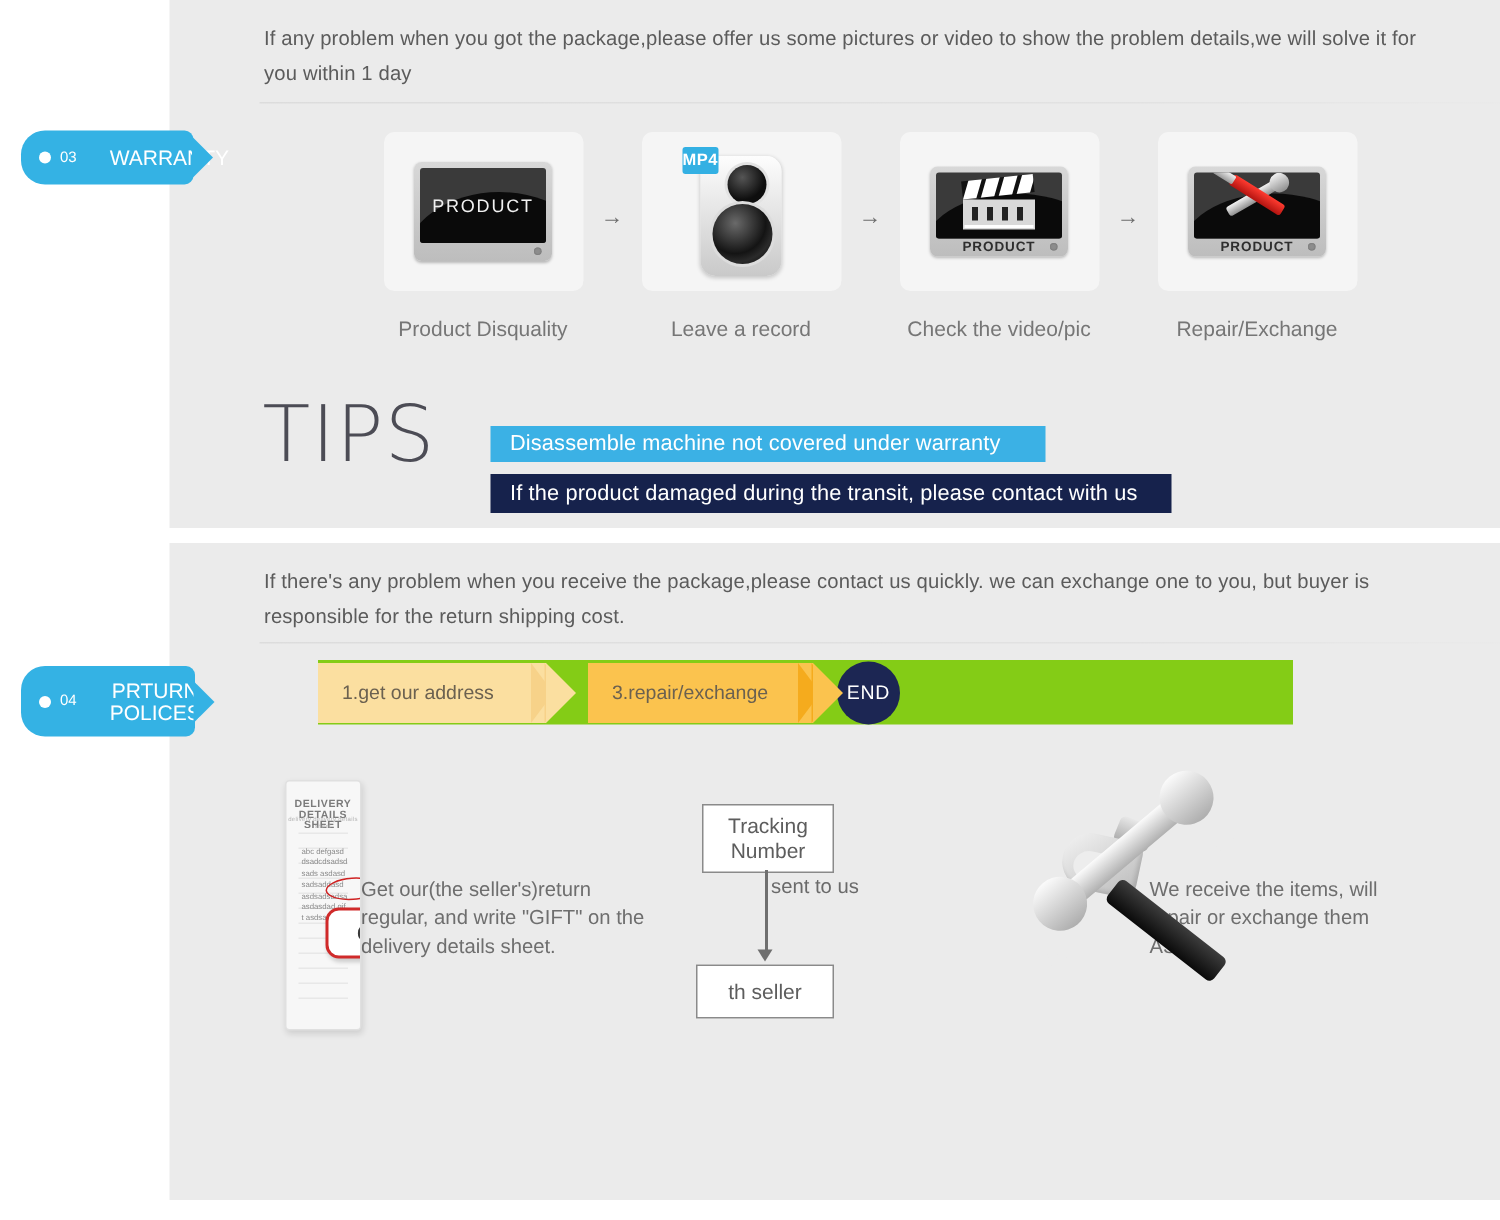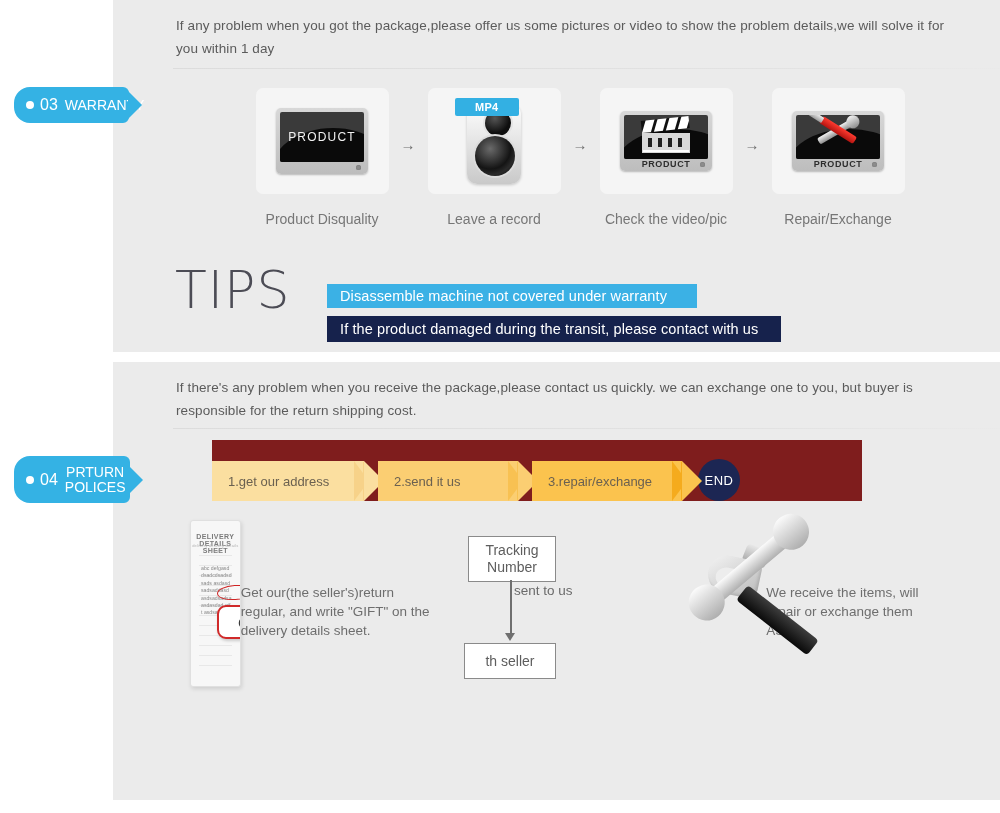--- a/index.html
+++ b/index.html
@@ -33,24 +33,24 @@
   }
   .badge::after{
     content:"";position:absolute;right:-13px;top:50%;transform:translateY(-50%);
     border-top:14px solid transparent;border-bottom:14px solid transparent;
     border-left:14px solid #34b2e4;
   }
   .badge .dot{
     width:8px;height:8px;border-radius:50%;background:#fff;
     flex:0 0 auto;margin:0 6px 0 12px;
   }
-  .badge .num{font-size:16px;font-weight:400;margin-right:7px;}
+  .badge .num{font-size:10px;font-weight:400;margin-right:22px;}
   .badge .txt{font-size:14px;font-weight:400;line-height:15px;}
   #badge-warranty{left:14px;top:87px;width:115px;height:36px;}
-  #badge-returns{left:14px;top:456px;width:116px;height:47px;}
+  #badge-returns{left:14px;top:444px;width:116px;height:47px;}
   #badge-returns .txt{text-align:center;}
 
   
   .steps{position:absolute;left:140px;top:88px;width:780px;
          display:flex;align-items:flex-start;}
   .step{width:138px;display:flex;flex-direction:column;align-items:center;}
   .step .card{
     width:133px;height:106px;background:#f5f5f5;border-radius:7px;
     display:flex;align-items:center;justify-content:center;position:relative;
   }
@@ -128,41 +128,41 @@
     background:radial-gradient(circle at 38% 32%,#555,#0e0e0e 62%);
     box-shadow:0 0 0 2px #e3e3e3;
   }
   .cam .lens-lg{
     position:absolute;left:16px;top:38px;width:40px;height:40px;border-radius:50%;
     background:radial-gradient(circle at 38% 32%,#6a6a6a,#141414 55%,#2a2a2a 70%,#090909 100%);
     box-shadow:0 0 0 2px #dcdcdc;
   }
   .mp4tag{
     position:absolute;left:-4px;top:0;background:#33b0e3;color:#fff;
-    font-size:11px;font-weight:bold;padding:3px 20px;border-radius:2px;z-index:3;
+    font-size:11px;font-weight:bold;padding:3px 0;border-radius:2px;z-index:3;
     letter-spacing:.3px;
   }
 
   
   #tips-block{position:absolute;left:90px;top:258px;}
   #tips-word{
     position:absolute;left:85px;top:2px;font-size:52px;color:#4c4c55;
     font-weight:300;letter-spacing:1px;font-family:"DejaVu Sans",sans-serif;
   }
   .tipbar{
     position:absolute;color:#fff;font-size:14.5px;display:flex;align-items:center;
     padding-left:13px;box-sizing:border-box;letter-spacing:.1px;margin-top:15px;
   }
   #tip-1{left:237px;top:11px;width:370px;height:24px;background:#3bb1e5;}
   #tip-2{left:237px;top:43px;width:454px;height:26px;background:#16224c;}
 
   
   #arrow-strip{
-    position:absolute;left:212px;top:440px;width:650px;height:61px;background:#7f1d1d;
-    display:flex;align-items:flex-end;
+    position:absolute;left:212px;top:440px;width:650px;height:43px;background:#84cc16;
+    display:flex;align-items:center;
   }
   .pstep{position:relative;height:40px;display:flex;align-items:center;}
   .pstep .bar{
     position:relative;height:40px;display:flex;align-items:center;
     padding:0 0 0 16px;box-sizing:border-box;
   }
   .pstep .bar span{font-size:13px;color:#6b6150;white-space:nowrap;}
   .pstep .tip{
     position:absolute;right:-20px;top:0;width:0;height:0;
     border-top:20px solid transparent;border-bottom:20px solid transparent;
@@ -398,28 +398,20 @@
   <div id="arrow-strip">
     <div class="pstep" id="pstep-1">
       <div class="bar">
           <span>1.get our address</span>
         </div>
       <div class="chev" style="right:-5px;"></div>
       <div class="chev" style="right:-14px;"></div>
       <div class="tip"></div>
     </div>
     <div class="gap"></div>
-    <div class="pstep" id="pstep-2">
-      <div class="bar">
-          <span>2.send it us</span>
-        </div>
-      <div class="chev" style="right:-5px;"></div>
-      <div class="chev" style="right:-14px;"></div>
-      <div class="tip"></div>
-    </div>
     <div class="gap"></div>
     <div class="pstep" id="pstep-3">
       <div class="bar">
           <span>3.repair/exchange</span>
         </div>
       <div class="chev" style="right:-5px;"></div>
       <div class="chev" style="right:-14px;"></div>
       <div class="tip"></div>
     </div>
     <div id="end-circle">END</div>

